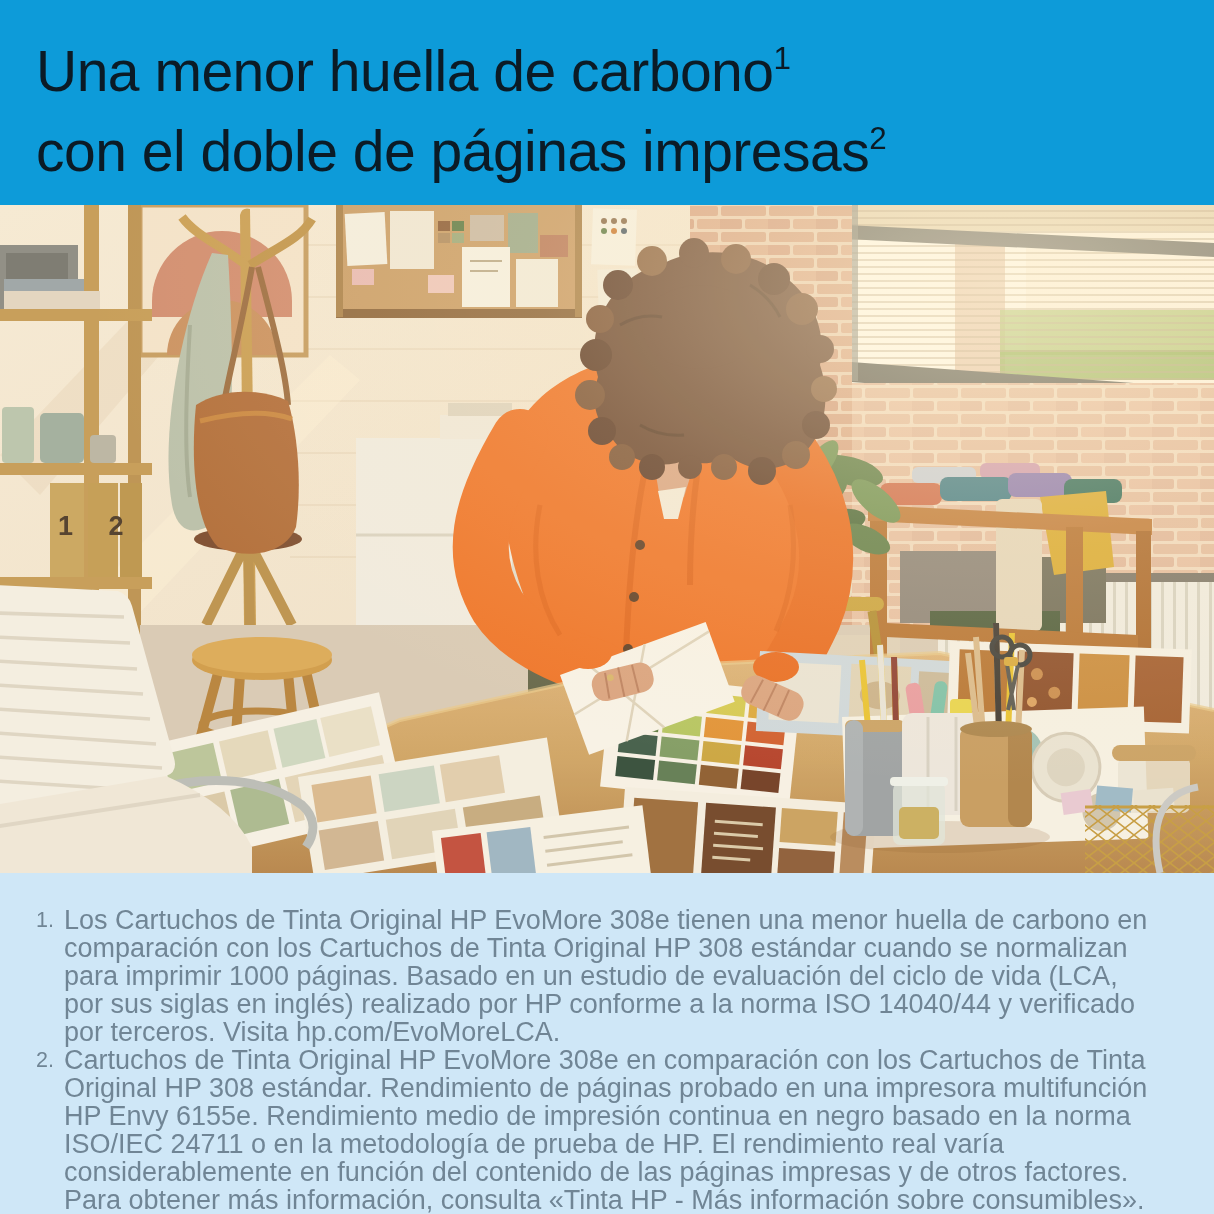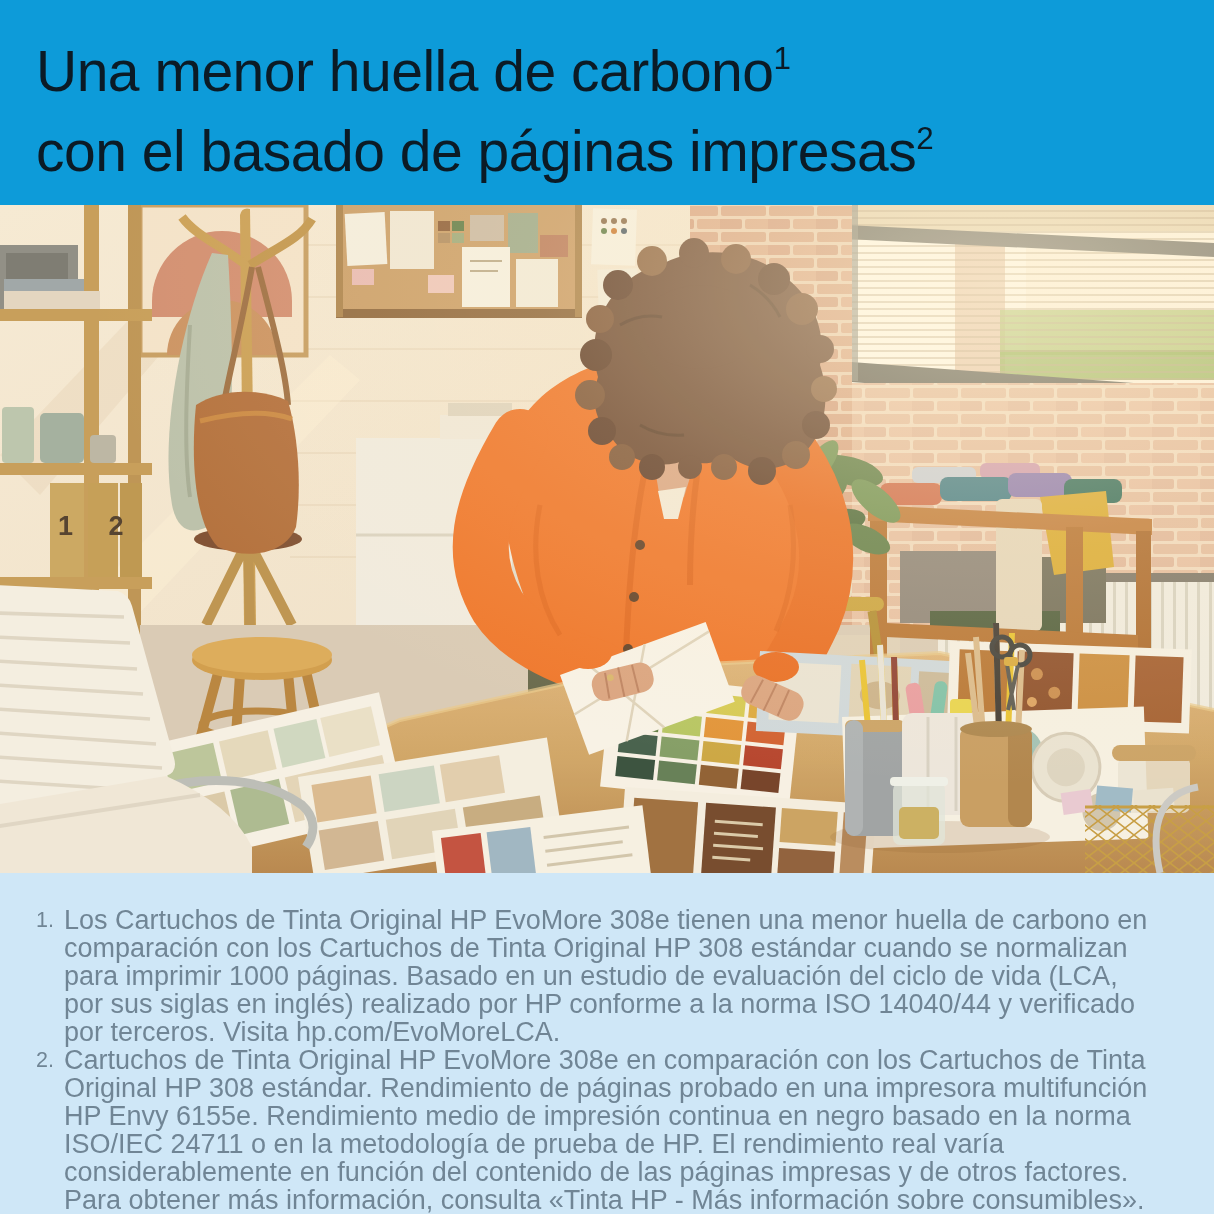--- a/index.html
+++ b/index.html
@@ -19,21 +19,21 @@
   .fn p{margin:0;font-size:27px;line-height:28px;max-width:1100px;}
 </style>
 </head>
 <body>
 
 <div class="banner">
 
   <header class="hdr" style="background:#0d9bd9;">
     <h1 style="color:#0b1b26;">
       <span>Una menor huella de carbono</span><sup>1</sup><br>
-      <span>con el basado de páginas impresas</span><sup>2</sup>
+      <span>con el doble de páginas impresas</span><sup>2</sup>
     </h1>
   </header>
 
   <div class="photo">
   <svg width="1214" height="668" viewBox="0 0 1214 668" xmlns="http://www.w3.org/2000/svg">
     <defs>
       <linearGradient id="wallG" x1="0" y1="0" x2="1" y2="1">
         <stop offset="0" stop-color="#f6ebd7"></stop>
             <stop offset="0.55" stop-color="#f1e3cc"></stop>
             <stop offset="1" stop-color="#e9d8bd"></stop>

